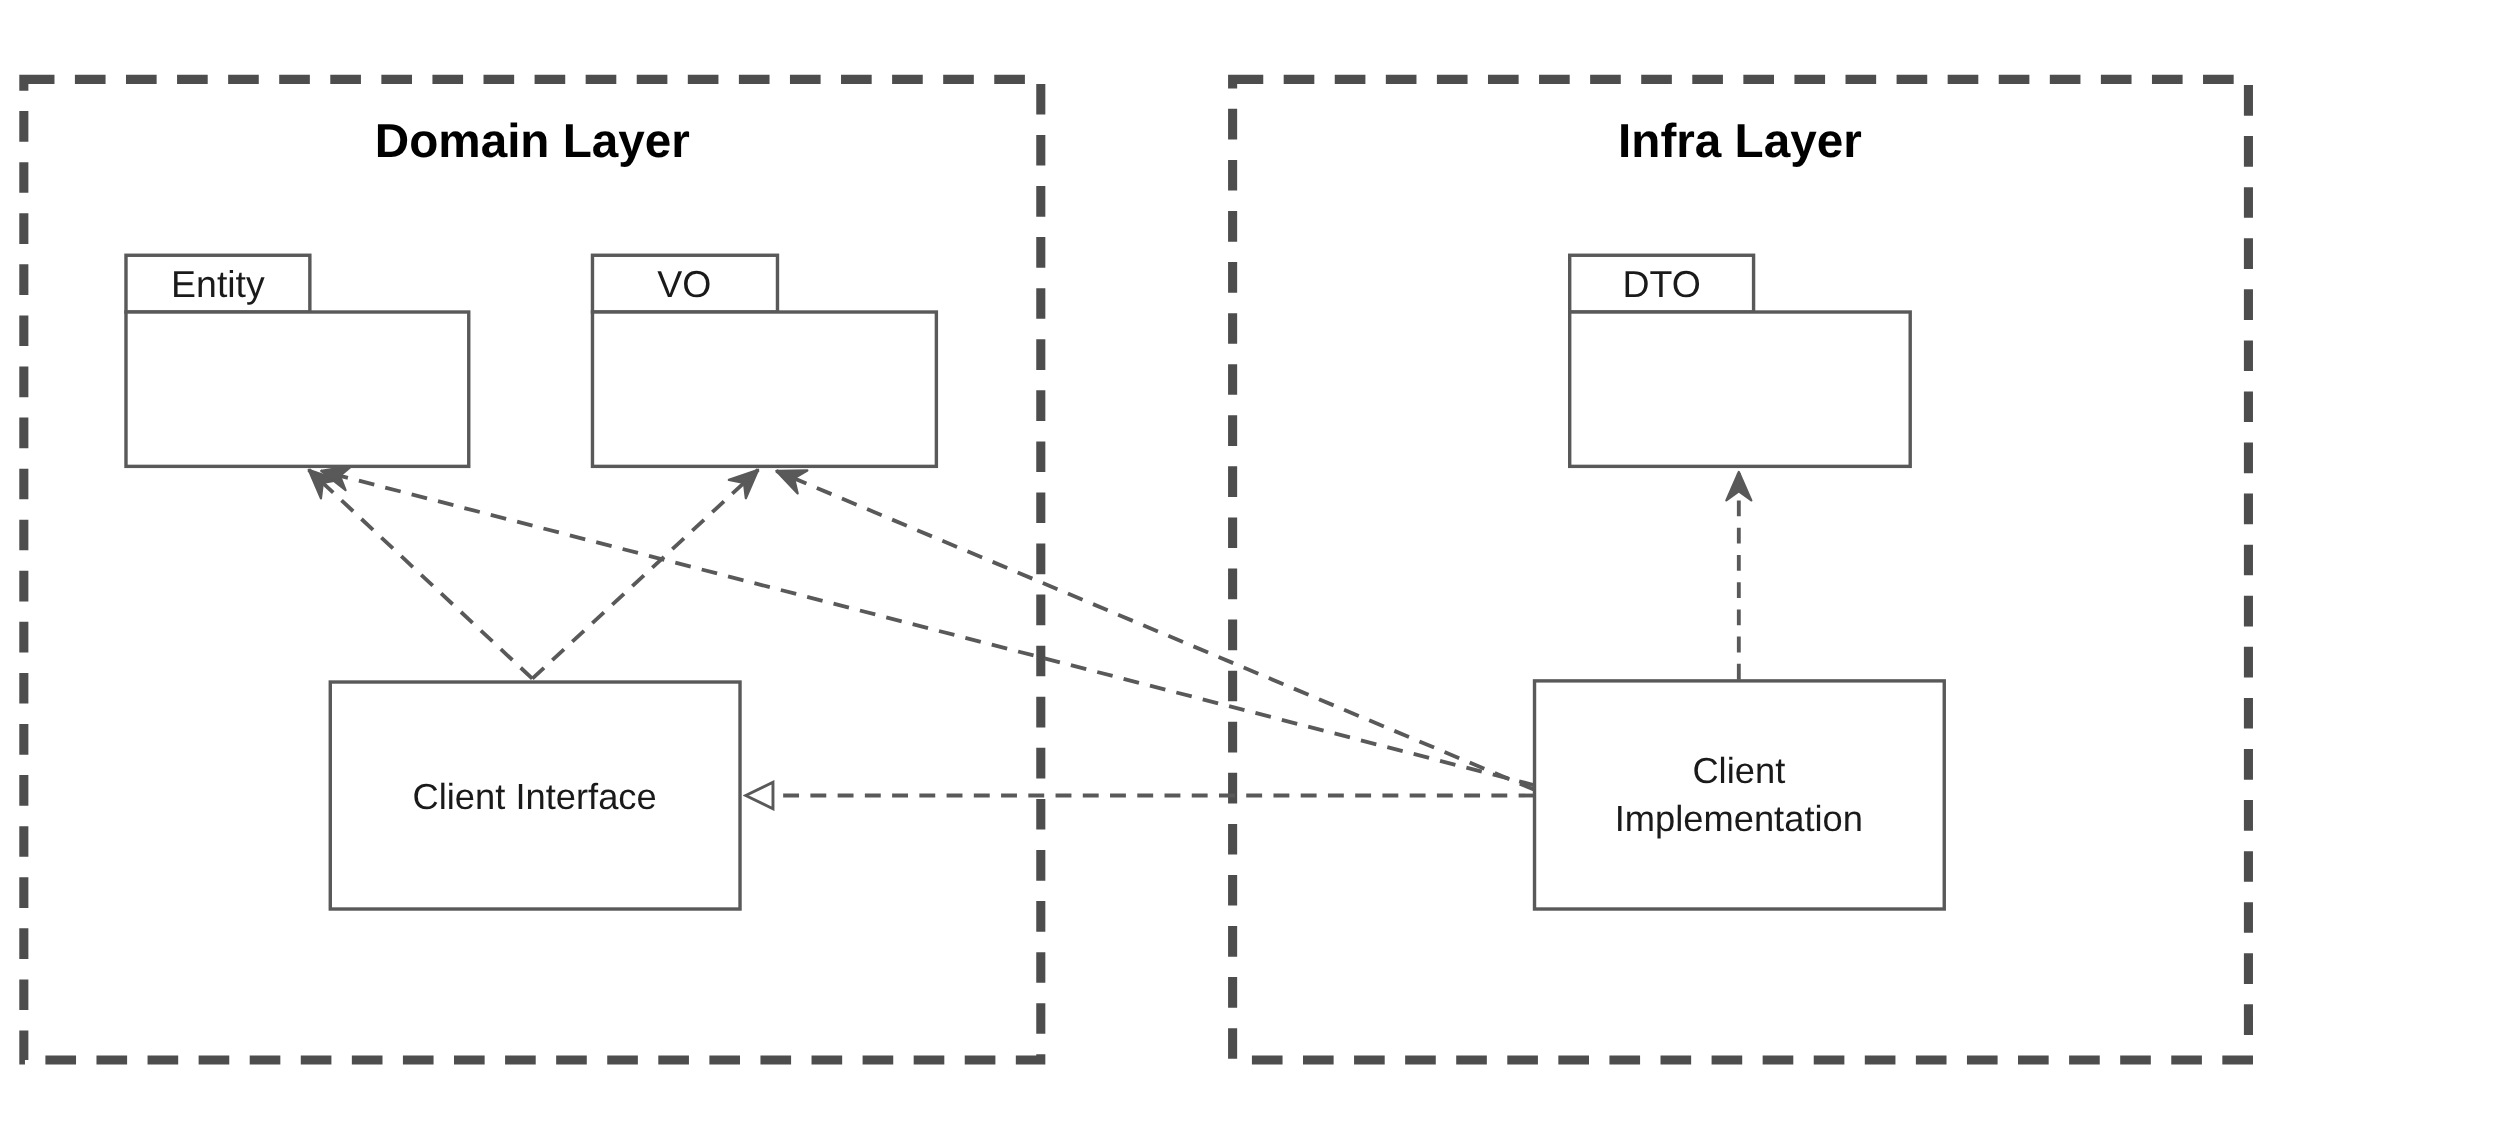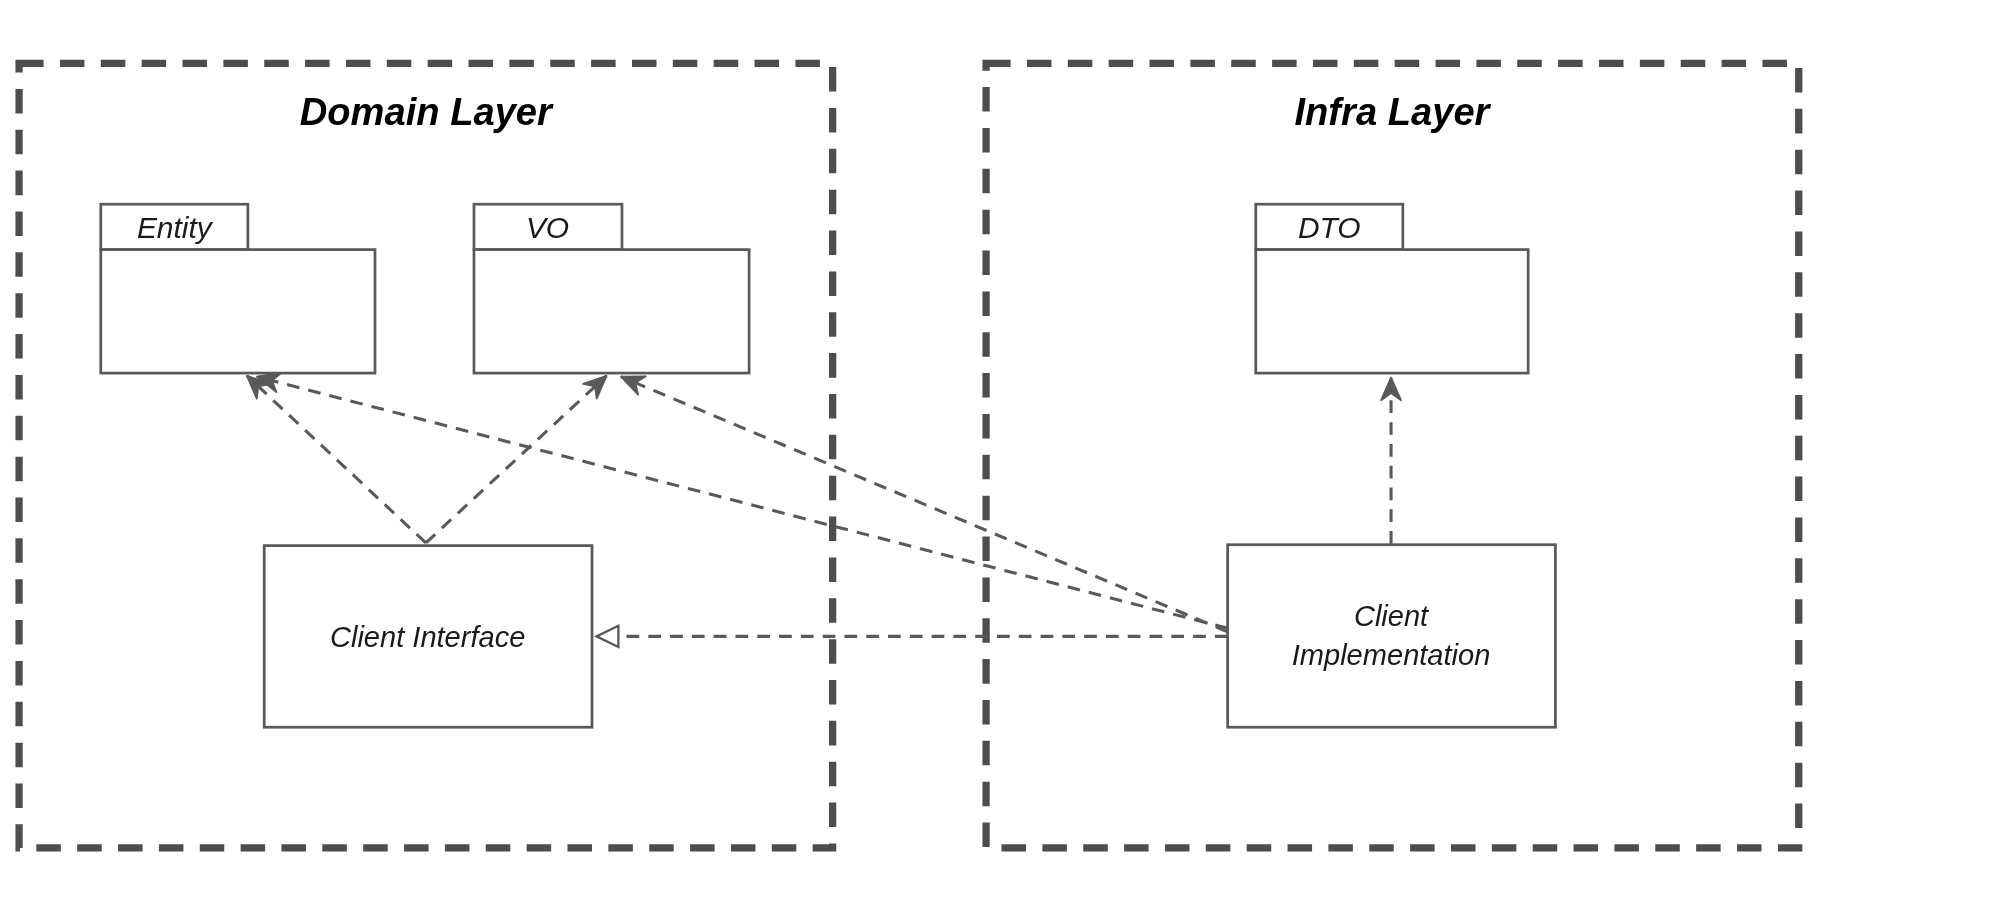--- a/index.html
+++ b/index.html
@@ -9,21 +9,20 @@
     --arrow-stroke:#595959;
     --text-color:#1a1a1a;
     --title-color:#000000;
   }
   html,body{margin:0;padding:0;background:var(--background,#fff);}
   .canvas{
     position:relative;
     width:1816px;height:906px;
     background:var(--background,#fff);
     font-family:"Liberation Sans","DejaVu Sans",sans-serif;
-    font-style:italic;
   }
   svg{display:block;width:100%;height:100%;}
 
   .boundary{
     fill:none;
     stroke:var(--boundary-stroke,#4d4d4d);
     stroke-width:8;
     stroke-dasharray:27 18;
   }
   .shape{

